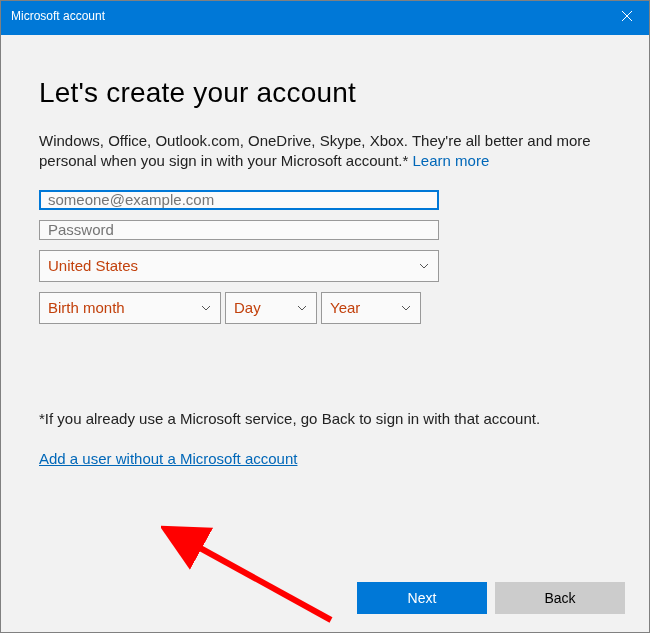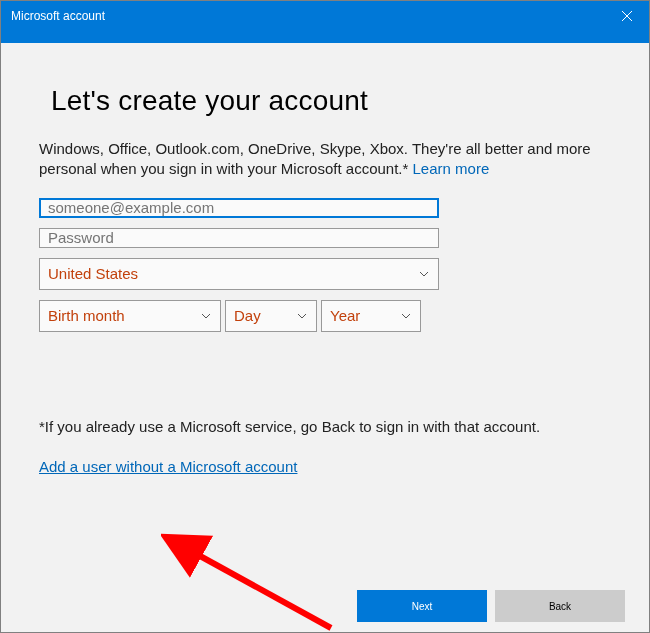--- a/index.html
+++ b/index.html
@@ -6,36 +6,36 @@
   body{
     width:650px;height:633px;
     font-family:"Segoe UI",Tahoma,sans-serif;
     font-size:15px;color:#222;
     background:#fff;overflow:hidden;box-sizing:border-box;
     border:1px solid #808080;
   }
   .titlebar{
     height:30px;background:#0078d7;color:#fff;
     display:flex;align-items:center;justify-content:space-between;
-    padding:0 0 12px 10px;font-size:12px;
+    padding:0 0 4px 10px;font-size:12px;
   }
   .close-btn{
     width:45px;height:30px;display:flex;align-items:center;justify-content:center;
     cursor:default;
   }
   .close-btn svg{stroke:#fff;}
   .content{
     background:#f2f2f2;
     height:calc(100% - 30px);
     box-sizing:border-box;
     padding:42px 38px 0 38px;
     position:relative;
   }
   h1{
-    font-weight:300;font-size:28px;margin:0 0 22px 12px;color:#000;
+    font-weight:300;font-size:28px;margin:0 0 22px 0;color:#000;
     letter-spacing:0.2px;
   }
   .desc{margin:0 0 18px 0;line-height:1.35;}
   .link{color:#0067b8;text-decoration:none;cursor:pointer;}
   .field{
     display:block;width:400px;height:20px;
     border:1px solid #999;color:#666;background:#fafafa;
     padding:0 8px;box-sizing:border-box;font-size:15px;
     font-family:inherit;margin-bottom:10px;
   }
@@ -51,21 +51,21 @@
   .dob-row .sel.day{width:92px;}
   .dob-row .sel.year{width:100px;}
   .chev{margin-left:6px;flex:0 0 auto;}
   .small-link{margin:4px 0 14px 0;display:inline-block;}
   .footer-note{margin-top:86px;}
   .nomsa{margin-top:8px;display:inline-block;text-decoration:underline;}
   .btn-row{
     position:absolute;right:24px;bottom:22px;display:flex;gap:8px;
   }
   .btn{
-    width:130px;height:32px;border:none;font-size:10px;font-family:inherit;cursor:default;margin-top:20px;
+    width:130px;height:32px;border:none;font-size:14px;font-family:inherit;cursor:default;margin-top:20px;
   }
   .btn.primary{background:#0078d7;color:#fff;}
   .btn.secondary{background:#cccccc;color:#000;}
   
   .arrow-overlay{position:absolute;pointer-events:none;}
 </style>
 </head>
 <body>
 
 <div class="titlebar">

